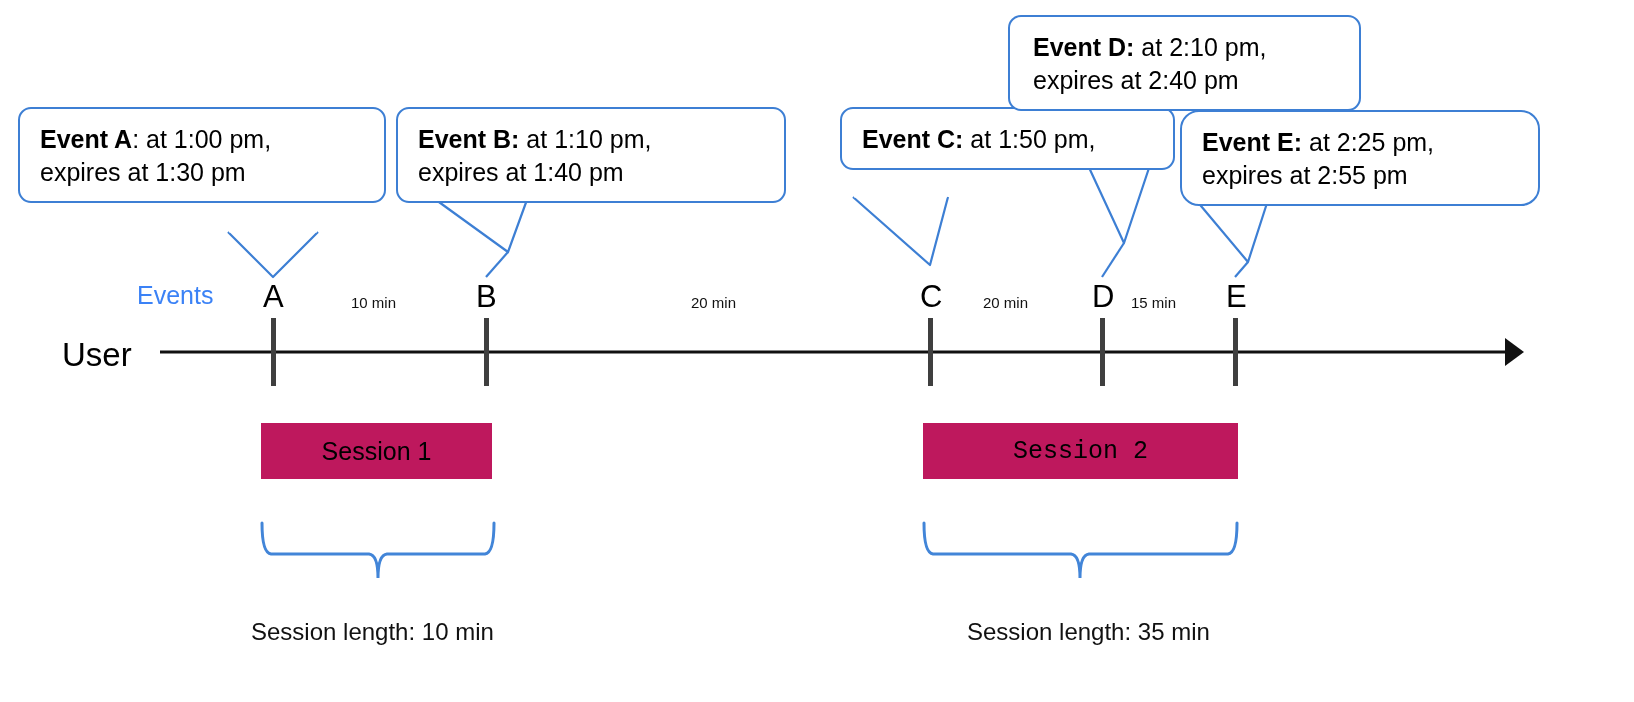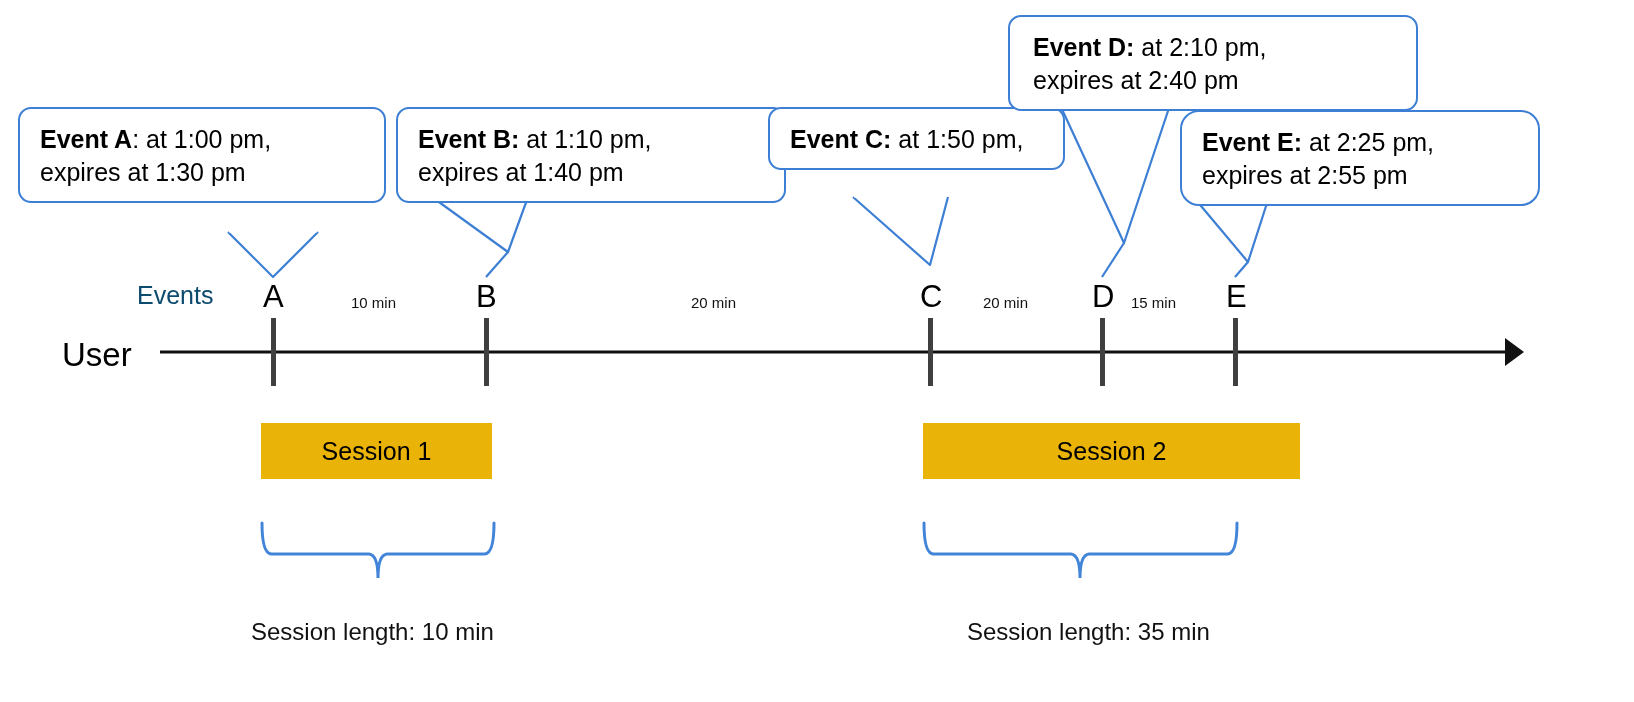--- a/index.html
+++ b/index.html
@@ -6,22 +6,22 @@
   body{width:1634px;height:702px;overflow:hidden;font-family:"Liberation Sans",sans-serif;color:#000;}
   #stage{position:relative;width:1634px;height:702px;}
   svg.layer{position:absolute;left:0;top:0;width:1634px;height:702px;overflow:visible;}
   .callout{position:absolute;box-sizing:border-box;border:2.2px solid #3d7fd4;border-radius:13px;background:#fff;
            padding:14px 18px 12px 20px;line-height:1.32;font-size:25px;color:#000;z-index:5;}
   .callout .lbl{font-weight:bold;}
   .tick{position:absolute;width:5px;background:#3f3f3f;z-index:3;}
   .evletter{position:absolute;font-size:31px;line-height:1;color:#000;z-index:4;}
   .interval{position:absolute;font-size:15px;line-height:1;color:#111;z-index:4;}
   .axislabel{position:absolute;font-size:33px;line-height:1;color:#000;z-index:4;}
-  .eventslabel{position:absolute;font-size:25px;line-height:1;color:#0c4a6e;z-index:4;}
-  .sessionbox{position:absolute;background:#eab308;display:flex;align-items:center;justify-content:center;
+  .eventslabel{position:absolute;font-size:25px;line-height:1;color:#3b82f6;z-index:4;}
+  .sessionbox{position:absolute;background:#be185d;display:flex;align-items:center;justify-content:center;
               font-size:25px;color:#000;z-index:3;}
   .sesslen{position:absolute;font-size:24px;line-height:1;color:#111;z-index:4;white-space:nowrap;}
 </style>
 </head>
 <body>
 
 <div id="stage">
 
   <svg class="layer" viewBox="0 0 1634 702">
 
@@ -60,27 +60,27 @@
     <div>expires at 1:30 pm</div>
   </div>
 
   <div class="callout" style="left:396px;top:107px;width:390px;">
     <div>
       <span class="lbl">Event B:</span><span> at 1:10 pm,</span>
     </div>
     <div>expires at 1:40 pm</div>
   </div>
 
-  <div class="callout" style="left:768px;top:107px;width:297px;">
+  <div class="callout" style="left:840px;top:107px;width:335px;">
     <div>
       <span class="lbl">Event C:</span><span> at 1:50 pm,</span>
     </div>
   </div>
 
-  <div class="callout" style="left:1008px;top:15px;width:410px;padding-left:23px;">
+  <div class="callout" style="left:1008px;top:15px;width:353px;padding-left:23px;">
     <div>
       <span class="lbl">Event D:</span><span> at 2:10 pm,</span>
     </div>
     <div>expires at 2:40 pm</div>
   </div>
 
   <div class="callout" style="left:1180px;top:110px;width:360px;border-radius:19px;">
     <div>
       <span class="lbl">Event E:</span><span> at 2:25 pm,</span>
     </div>
@@ -103,20 +103,20 @@
   <div class="evletter" style="left:1226px;top:281px;">E</div>
 
   <div class="interval" style="left:351px;top:295px;">10 min</div>
   <div class="interval" style="left:691px;top:295px;">20 min</div>
   <div class="interval" style="left:983px;top:295px;">20 min</div>
   <div class="interval" style="left:1131px;top:295px;">15 min</div>
 
   <div class="sessionbox" style="left:261px;top:423px;width:231px;height:56px;">
     <span>Session 1</span>
   </div>
-  <div class="sessionbox" style="left:923px;top:423px;width:377px;height:56px;">
+  <div class="sessionbox" style="left:923px;top:423px;width:315px;height:56px;font-family:Liberation Mono, monospace;">
     <span>Session 2</span>
   </div>
 
   <div class="sesslen" style="left:251px;top:620px;">Session length: 10 min</div>
   <div class="sesslen" style="left:967px;top:620px;">Session length: 35 min</div>
 
 </div>
 
 </body></html>

